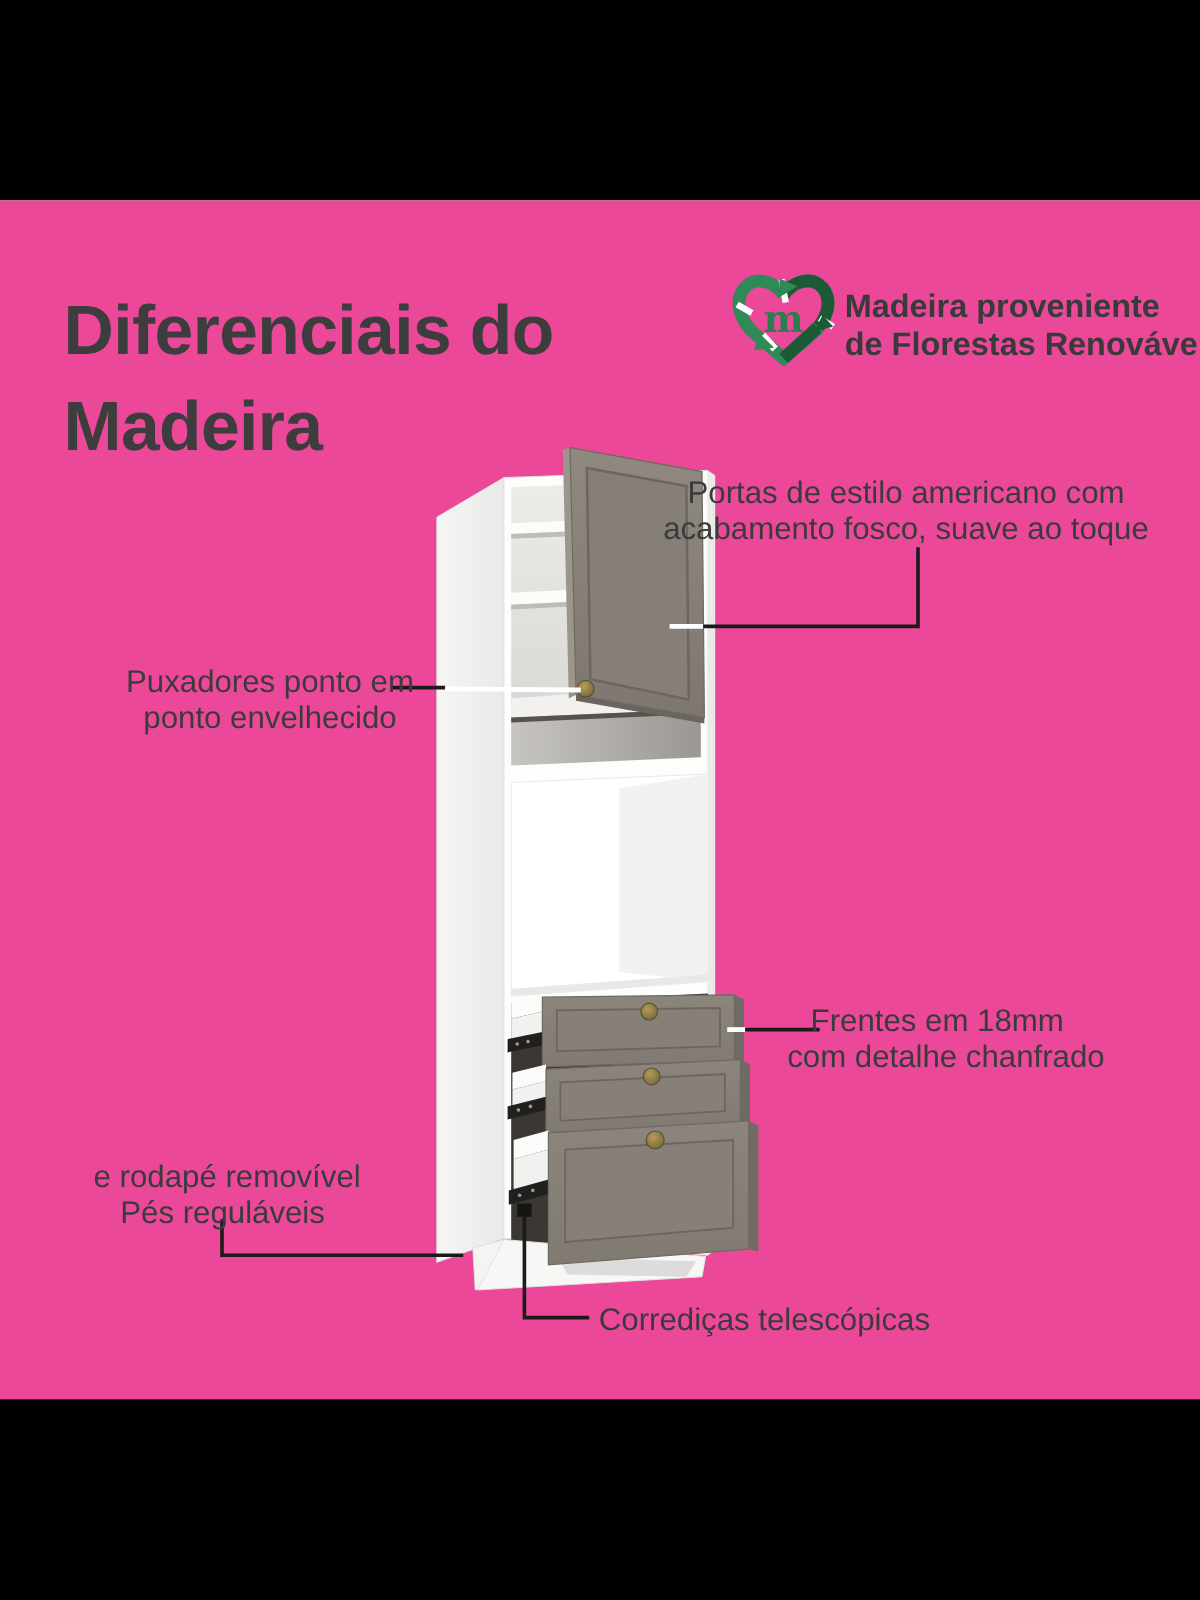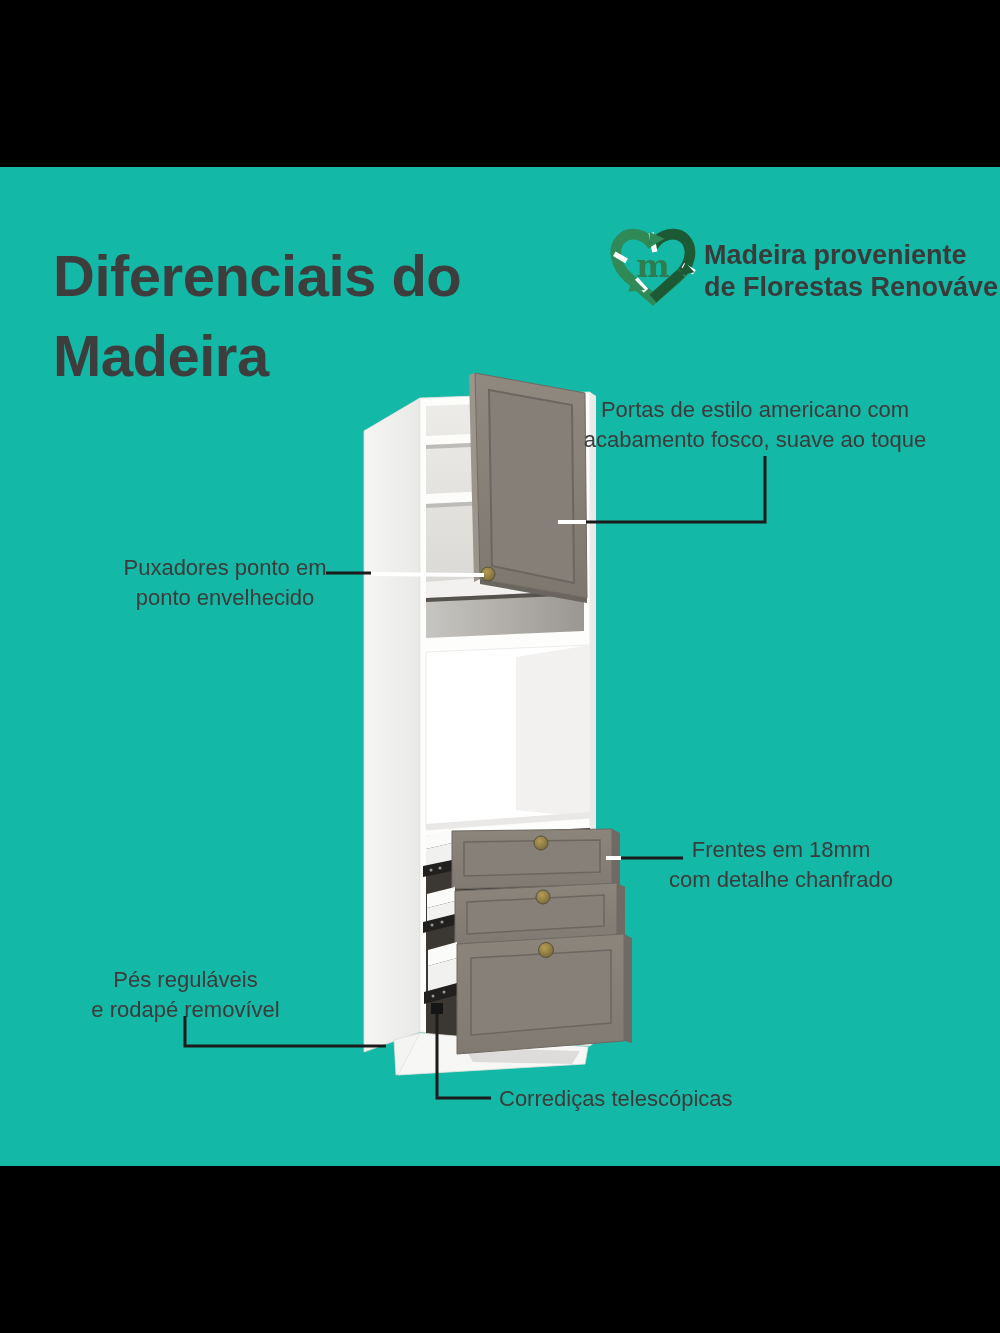--- a/index.html
+++ b/index.html
@@ -3,40 +3,40 @@
 <meta charset="utf-8">
 <style>
   html,body{margin:0;padding:0;}
   body{
     width:1000px;height:1333px;position:relative;background:#ffffff;
     font-family:"Liberation Sans", sans-serif;overflow:hidden;
   }
   .letterbox{position:absolute;left:0;width:1000px;background:#000;}
   .letterbox.top{top:0;height:167px;}
   .letterbox.bottom{top:1166px;height:167px;}
-  .content{position:absolute;left:0;top:167px;width:1000px;height:999px;background:#14b8a6;}
+  .content{position:absolute;left:0;top:167px;width:1000px;height:999px;background:#ec4899;}
 
   .page-title{
     position:absolute;left:53px;top:30px;
     font-size:58px;line-height:80px;font-weight:700;color:#3d3d3d;letter-spacing:-0.5px;
   }
   .page-title .tline{display:block;}
 
   .badge{position:absolute;left:609px;top:60px;display:flex;align-items:flex-start;}
   .badge-icon{width:88px;height:80px;flex:0 0 auto;}
   .badge-text{
     margin-left:7px;margin-top:12px;
     font-size:27px;line-height:32px;font-weight:700;color:#3a3a3a;white-space:nowrap;
   }
   .badge-text .tline{display:block;}
 
   .illustration{position:absolute;left:0;top:0;width:1000px;height:999px;}
 
   .callout{
-    position:absolute;font-size:22px;line-height:30px;color:#3b3b3b;text-align:center;
+    position:absolute;font-size:26px;line-height:30px;color:#3b3b3b;text-align:center;
   }
   .callout .tline{display:block;white-space:nowrap;}
   .callout.portas{left:545px;top:228px;width:420px;}
   .callout.puxadores{left:100px;top:386px;width:250px;}
   .callout.frentes{left:656px;top:668px;width:250px;}
   .callout.pes{left:78px;top:798px;width:215px;}
   .callout.corredicas{left:499px;top:917px;width:320px;text-align:left;}
 </style>
 </head>
 <body>
@@ -209,22 +209,22 @@
     <span class="tline">Puxadores ponto em</span>
     <span class="tline">ponto envelhecido</span>
   </div>
 
   <div class="callout frentes">
     <span class="tline">Frentes em 18mm</span>
     <span class="tline">com detalhe chanfrado</span>
   </div>
 
   <div class="callout pes">
+    <span class="tline">e rodapé removível</span>
     <span class="tline">Pés reguláveis</span>
-    <span class="tline">e rodapé removível</span>
   </div>
 
   <div class="callout corredicas">
     <span class="tline">Corrediças telescópicas</span>
   </div>
 
 </div>
 
 <div class="letterbox bottom"></div>
 

